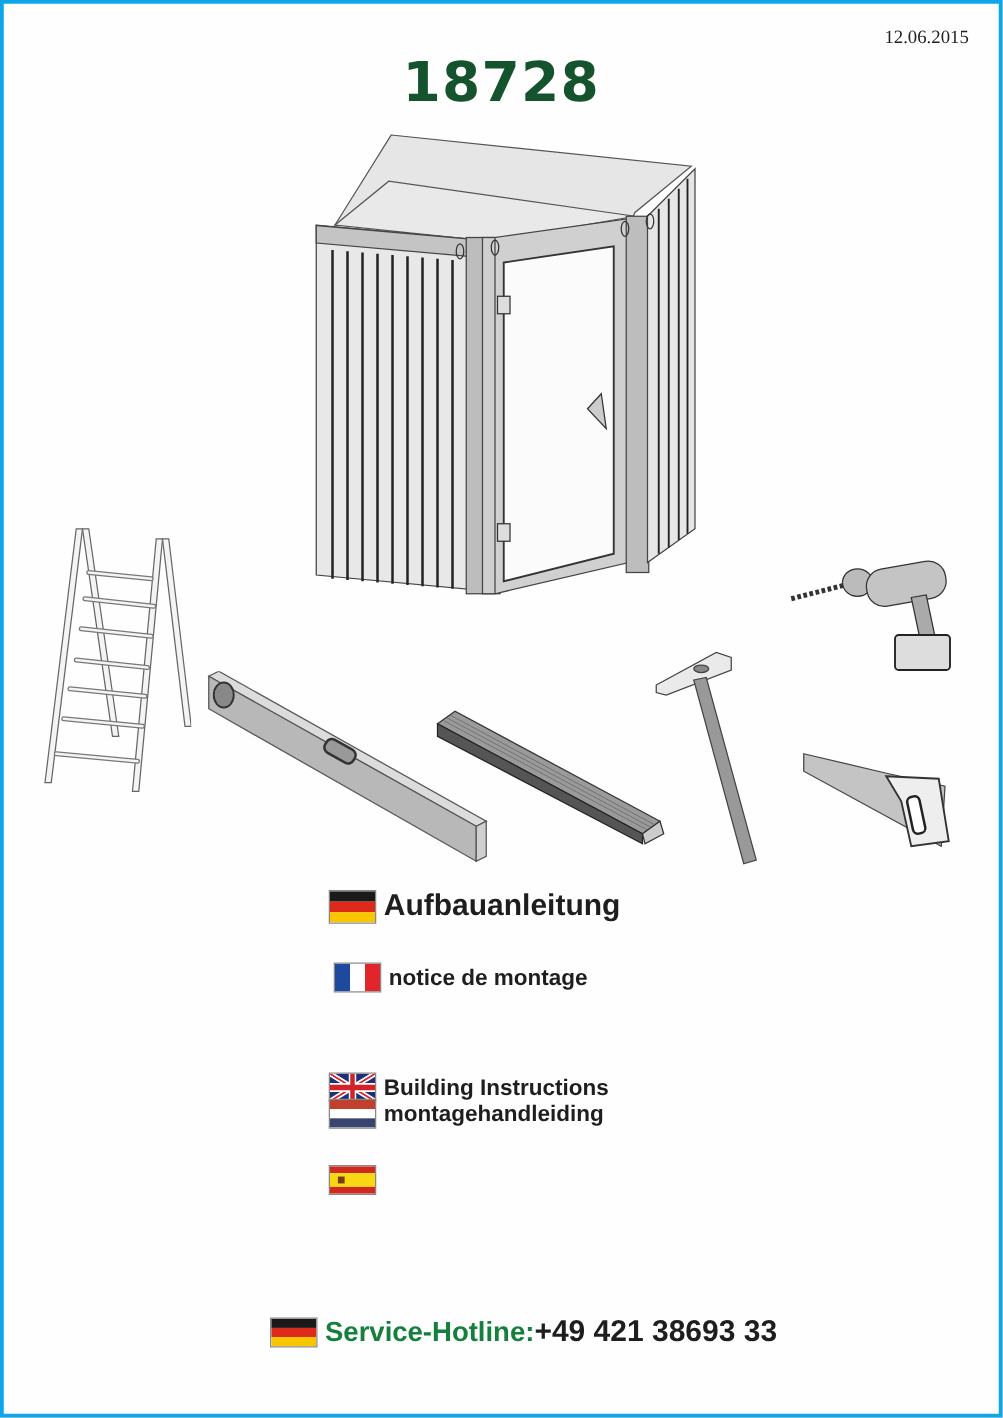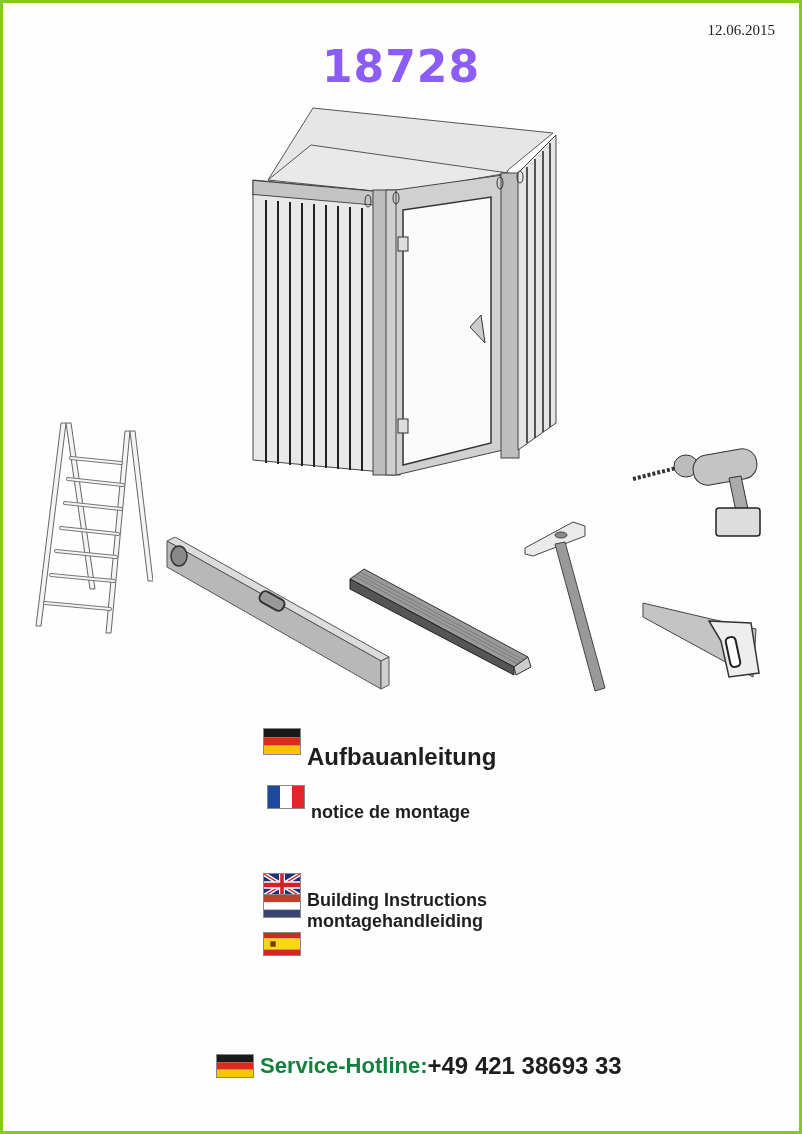--- a/index.html
+++ b/index.html
@@ -1,23 +1,23 @@
 <!DOCTYPE html>
 <html><head>
 <meta charset="utf-8">
 <style>
   html, body { margin:0; padding:0; }
   body { width:802px; height:1134px; background:#6b6b6b; position:relative; overflow:hidden; font-family:"Liberation Sans", sans-serif; }
-  .page { position:absolute; left:0; top:0; width:796px; height:1128px; background:#fefefe; border:3px solid #84cc16; }
+  .page { position:absolute; left:0; top:0; width:796px; height:1128px; background:#fefefe; border:3px solid #0ea5e9; }
   .date { position:absolute; right:24px; top:19px; font-family:"Liberation Serif", serif; font-size:15px; color:#222; }
-  .title { position:absolute; left:0; width:100%; top:38px; text-align:center; font-size:44px; font-weight:900; color:#8b5cf6; letter-spacing:1px; font-family:"DejaVu Sans", sans-serif; }
+  .title { position:absolute; left:0; width:100%; top:38px; text-align:center; font-size:44px; font-weight:900; color:#14532d; letter-spacing:1px; font-family:"DejaVu Sans", sans-serif; }
   .illus { position:absolute; }
   .lang-row { position:absolute; display:flex; align-items:center; }
   .flag { width:38px; height:24px; border:1px solid #888; box-sizing:border-box; margin-right:6px; display:block; }
-  .lang-label { font-weight:bold; font-size:18px; color:#1e1e1e;margin-top:32px; }
+  .lang-label { font-weight:bold; font-size:18px; color:#1e1e1e; }
   .lang-label.big { font-size:24px; }
   .hotline-label { font-weight:bold; font-size:22px; color:#15803d; }
   .hotline-number { font-weight:bold; font-size:24px; color:#1e1e1e; }
 </style>
 </head>
 <body>
 
 <div class="page">
 
   <div class="date">12.06.2015</div>

